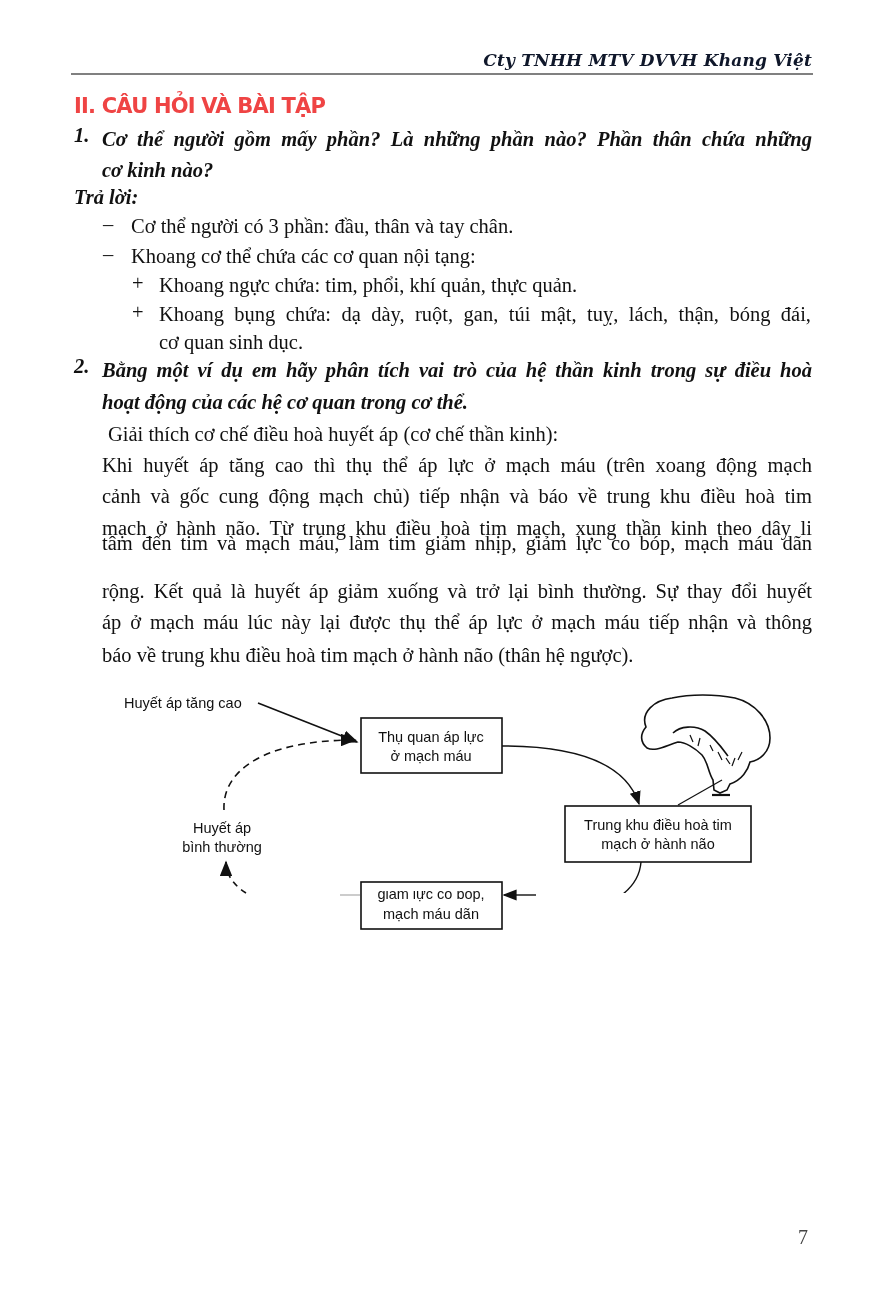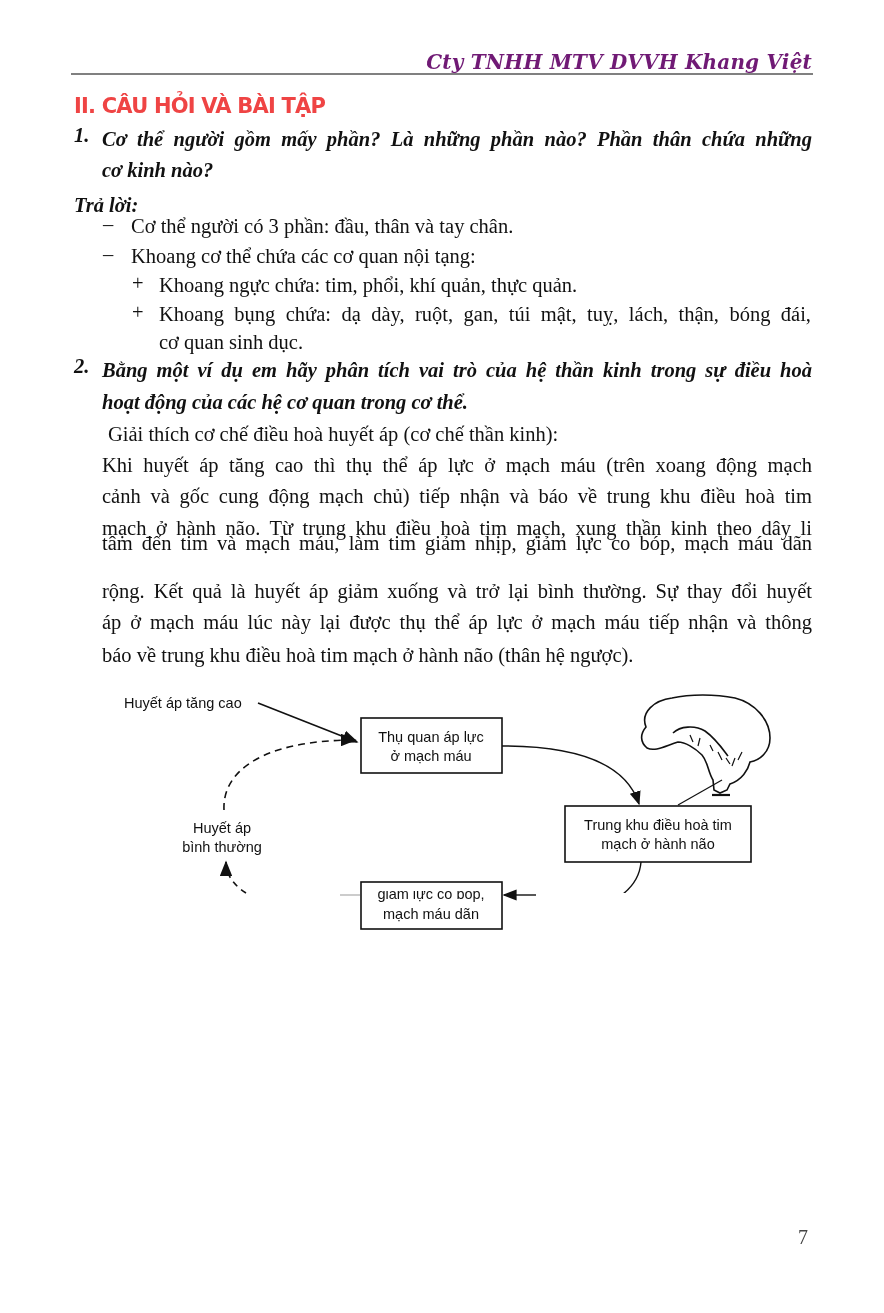--- a/index.html
+++ b/index.html
@@ -1,24 +1,24 @@
 <!DOCTYPE html>
 <html><head>
   <meta charset="utf-8">
   <style>
     html, body { margin: 0; padding: 0; background: #ffffff; }
     body { width: 884px; height: 1313px; position: relative; overflow: hidden; font-family: "Liberation Serif", serif; color: #111; }
-    .header-text { position: absolute; right: 72px; top: 50px; font-family: "DejaVu Serif", serif; font-style: italic; font-weight: bold; font-size: 20px; color: #701a75; letter-spacing: 0.2px; }
+    .header-text { position: absolute; right: 72px; top: 50px; font-family: "DejaVu Serif", serif; font-style: italic; font-weight: bold; font-size: 17px; color: #0f172a; letter-spacing: 0.2px; }
     .header-rule { position: absolute; left: 71px; top: 73px; width: 742px; height: 2px; background: #808080; }
     .section-title { position: absolute; left: 74px; top: 94px; font-family: "DejaVu Sans", sans-serif; font-weight: bold; font-size: 21px; letter-spacing: -0.8px; color: #ef4444; }
     .line { position: absolute; font-size: 20.5px; line-height: 30px; white-space: nowrap; }
     .just { position: absolute; font-size: 20.5px; line-height: 31.5px; text-align: justify; text-align-last: justify; }
     .q { font-style: italic; font-weight: bold; }
     .qnum { position: absolute; font-style: italic; font-weight: bold; font-size: 20.5px; }
-    .ital { font-style: italic; font-weight: bold; margin-top: 8px; }
+    .ital { font-style: italic; font-weight: bold; }
     .dash { position: absolute; font-size: 20.5px; }
     .page-num { position: absolute; left: 798px; top: 1226px; font-size: 20px; color: #444; }
     .diagram { position: absolute; left: 0; top: 0; }
     .dlabel { font-family: "Liberation Sans", sans-serif; font-size: 14.5px; fill: #111; }
   </style>
 </head>
 <body>
 
 <div class="header-text">Cty TNHH MTV DVVH Khang Việt</div>
 <div class="header-rule"></div>

